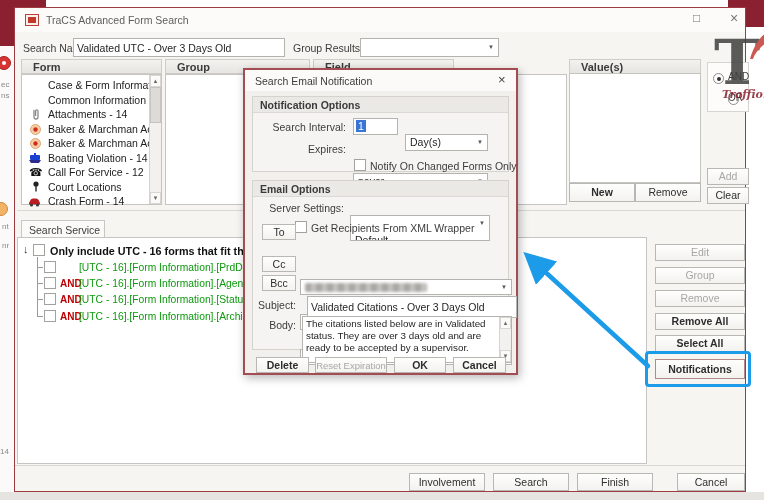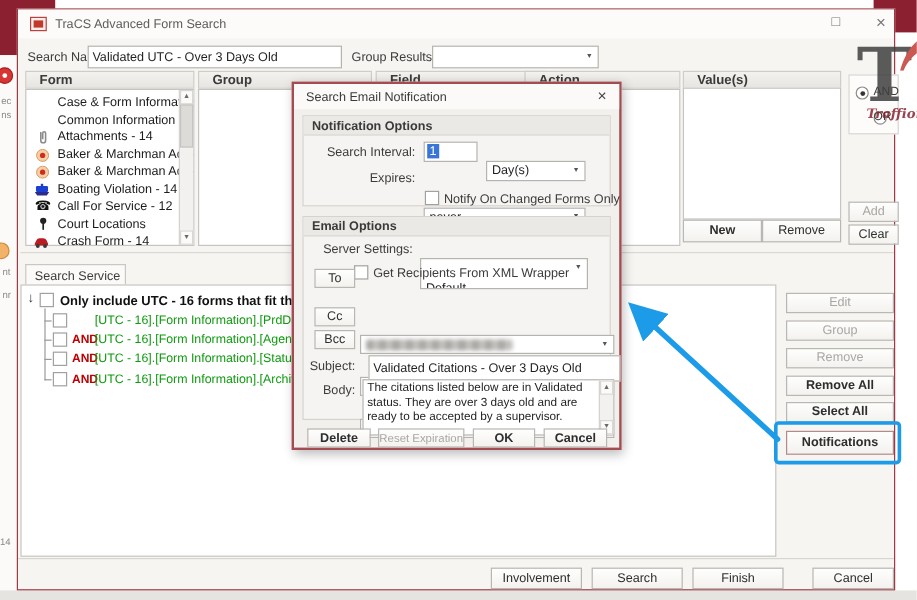--- a/index.html
+++ b/index.html
@@ -59,21 +59,20 @@
   <input class="abs input" style="left: 58px; top: 30px; width: 212px; height: 19px;" value="Validated UTC - Over 3 Days Old">
   <span class="abs lbl" style="left:278px;top:34px;">Group Results By:</span>
   <div class="abs dd" style="left:345px;top:30px;width:139px;height:19px;">
     <span></span>
     <span class="arr">▼</span>
   </div>
 
   <div class="abs panel-hdr" style="left:6px;top:51px;width:141px;"><span>Form</span></div>
   <div class="abs panel-hdr" style="left:150px;top:51px;width:145px;"><span>Group</span></div>
   <div class="abs panel-hdr" style="left:298px;top:51px;width:141px;"><span>Field</span></div>
-  <div class="abs panel-hdr" style="left:422px;top:51px;width:130px;"><span>Action</span></div>
   <div class="abs panel-hdr" style="left:554px;top:51px;width:132px;"><span>Value(s)</span></div>
 
   <div class="abs list" style="left:6px;top:66px;width:141px;height:131px;font-size:10.5px;color:#1c1c1c;">
     <div style="padding:3px 0 0 0;line-height:14.5px;">
       <div style="padding-left:26px;white-space:nowrap;overflow:hidden;"><span>Case &amp; Form Information</span></div>
       <div style="padding-left:26px;white-space:nowrap;overflow:hidden;"><span>Common Information</span></div>
       <div style="padding-left:26px;white-space:nowrap;overflow:hidden;position:relative;">
         <svg class="abs" width="10" height="11" viewBox="0 0 10 11" style="left:9px;top:2px;">
             <path d="M3 1 L3 8 a2 2 0 0 0 4 0 L7 2 a1.2 1.2 0 0 0 -2.4 0 L4.6 7" fill="none" stroke="#8a8a8a" stroke-width="1.3"></path>
           </svg>

